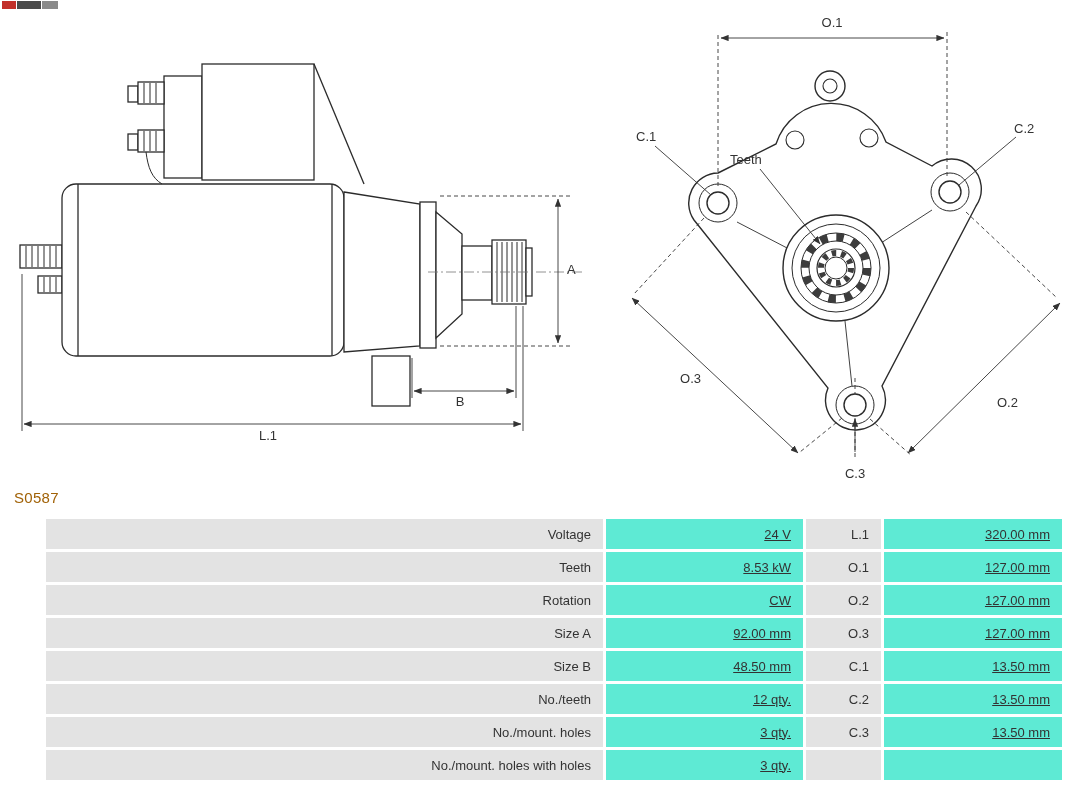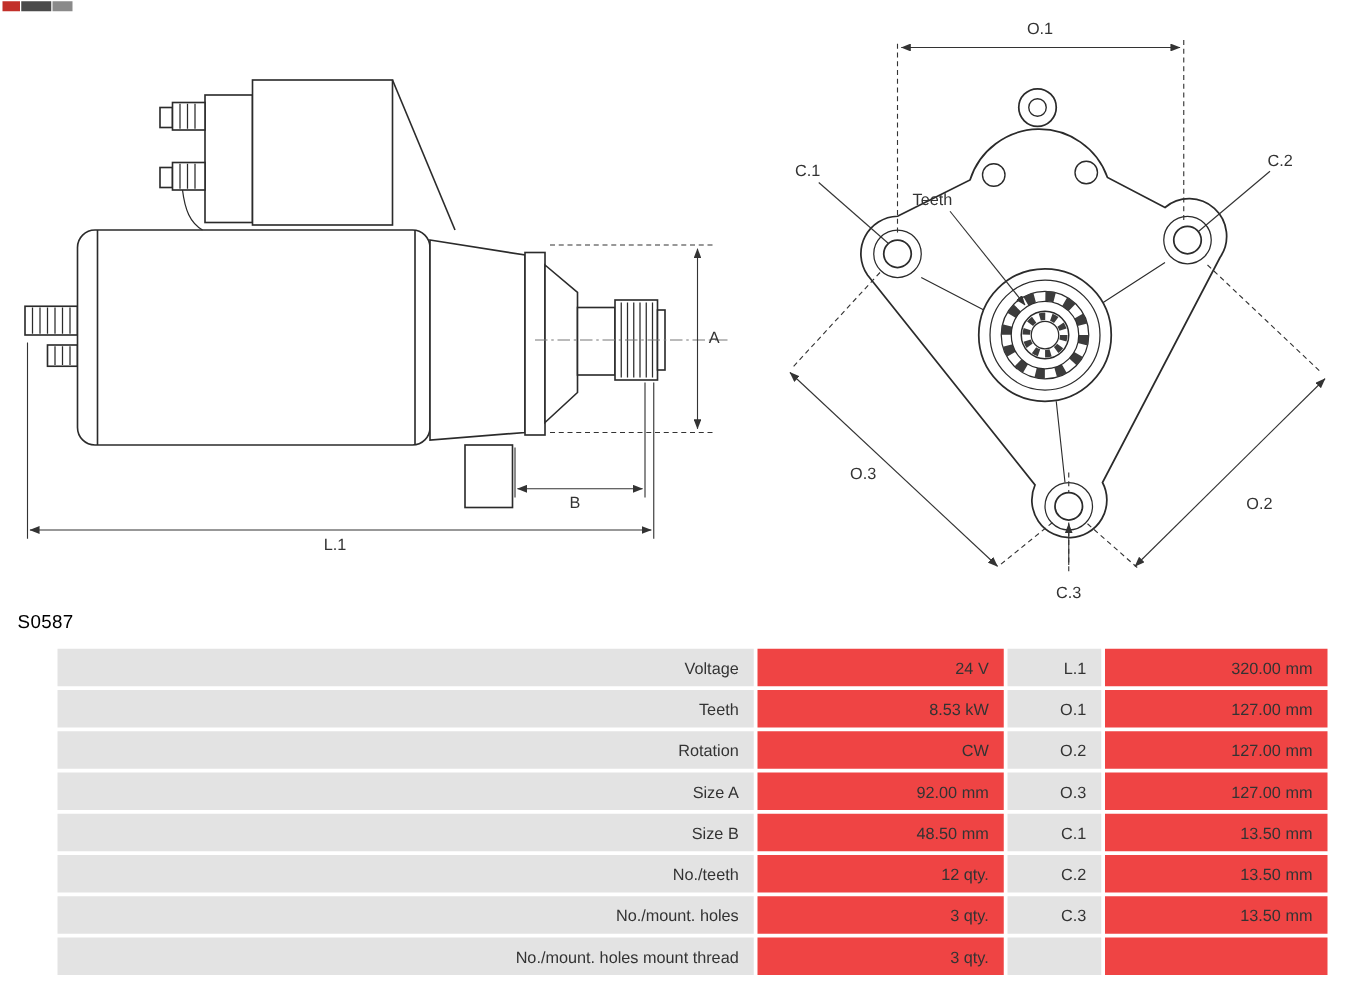--- a/index.html
+++ b/index.html
@@ -11,35 +11,35 @@
   .lg{display:block;height:8px;}
   .lg-red{width:14px;background:#c2302a;}
   .lg-dark{width:24px;background:#4a4a4a;}
   .lg-gray{width:16px;background:#8a8a8a;}
 
   .drawing{position:absolute;left:0;top:6px;}
   .drawing text{font-size:13px;fill:#333;font-family:"Liberation Sans",sans-serif;}
 
   .part-number{
     position:absolute;left:14px;top:489px;
-    font-size:15px;color:#000000;letter-spacing:0.3px;
+    font-size:15px;color:#a16207;letter-spacing:0.3px;
   }
 
   .spec-table{
     position:absolute;left:8px;top:519px;width:1054px;
     display:flex;flex-direction:column;gap:3px;
   }
   .spec-row{display:grid;grid-template-columns:557px 197px 75px 1fr;gap:3px;height:30px;margin-left:38px;}
   .cell{
     display:flex;align-items:center;justify-content:flex-end;
     padding-right:12px;font-size:13px;color:#333;
     white-space:nowrap;overflow:hidden;
   }
   .c-label,.c-dim-label{background:#e3e3e3;}
-  .c-value,.c-dim-value{background:#ef4444;}
+  .c-value,.c-dim-value{background:#5eead4;text-decoration:underline;}
 </style>
 </head>
 <body>
 
 <div class="page">
 
   <div class="brand-logo">
     <span class="lg lg-red"></span>
     <span class="lg lg-dark"></span>
     <span class="lg lg-gray"></span>
@@ -205,20 +205,20 @@
     </div>
 
     <div class="spec-row">
       <div class="cell c-label">No./mount. holes</div>
       <div class="cell c-value">3 qty.</div>
       <div class="cell c-dim-label">C.3</div>
       <div class="cell c-dim-value">13.50 mm</div>
     </div>
 
     <div class="spec-row">
-      <div class="cell c-label">No./mount. holes mount thread</div>
+      <div class="cell c-label">No./mount. holes with holes</div>
       <div class="cell c-value">3 qty.</div>
       <div class="cell c-dim-label"></div>
       <div class="cell c-dim-value"></div>
     </div>
   </div>
 
 </div>
 
 </body></html>

